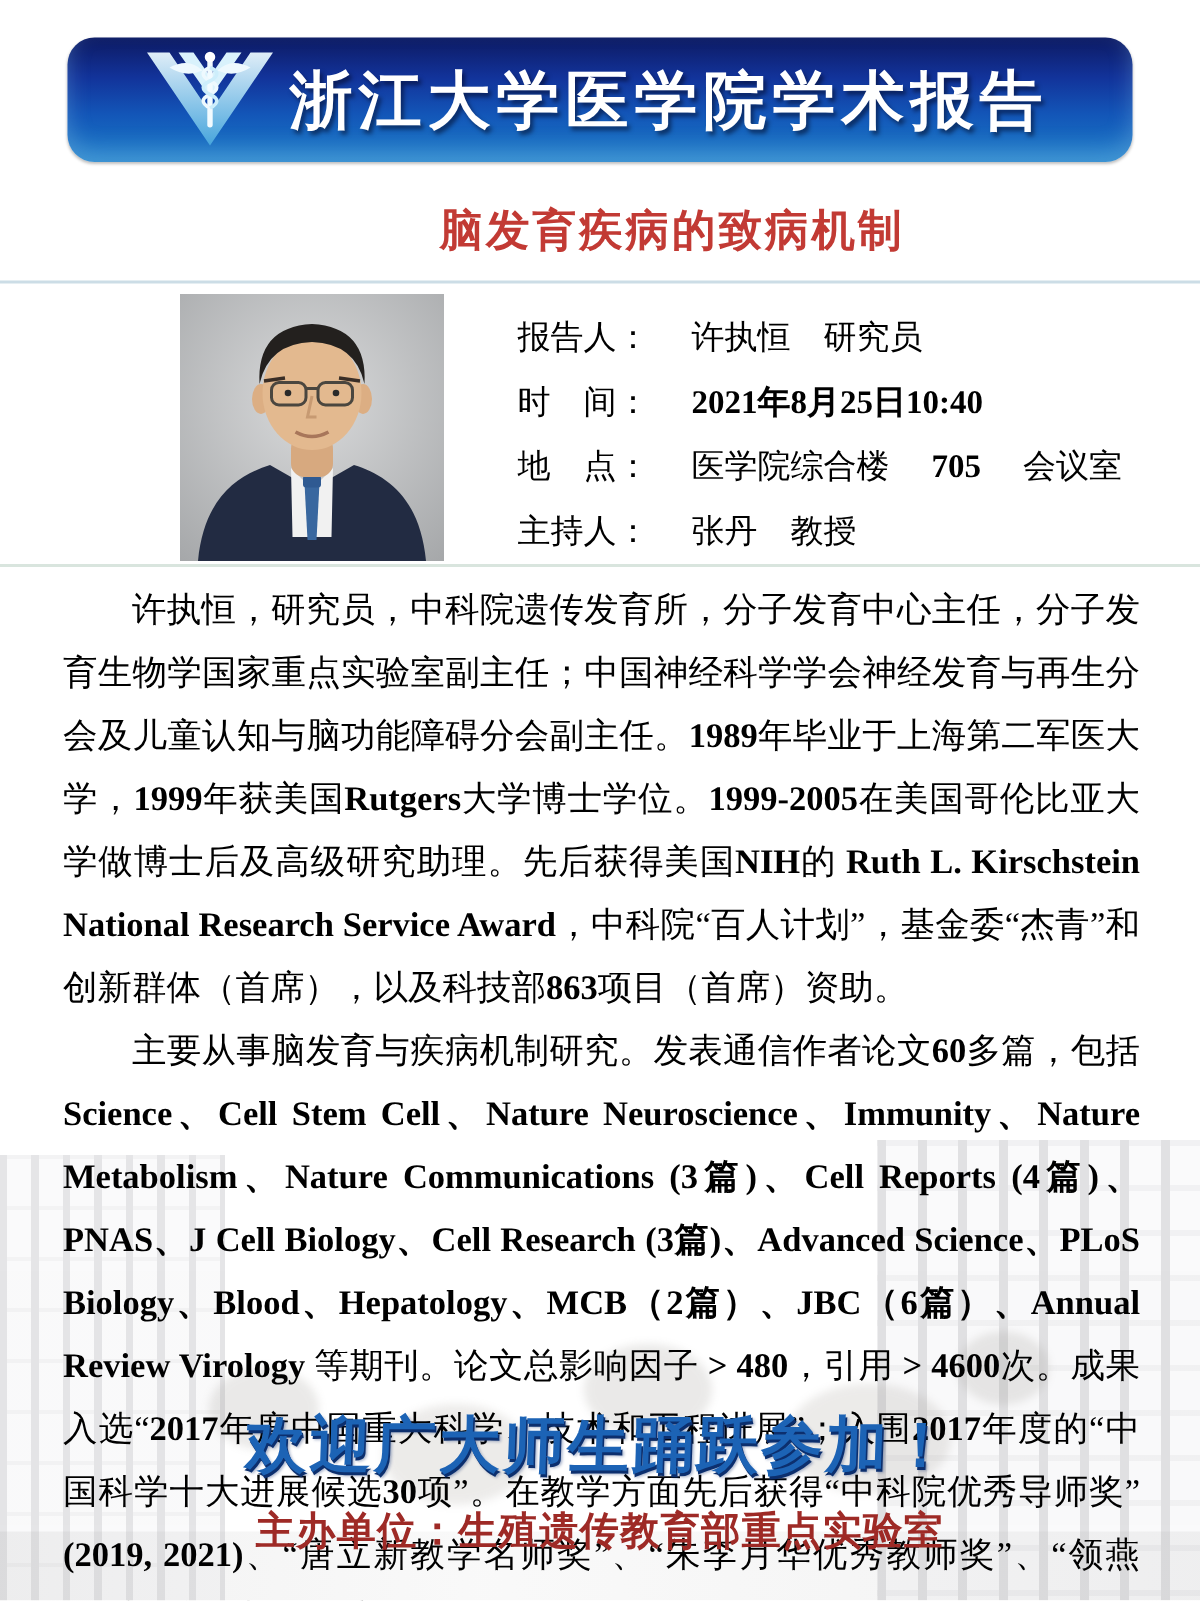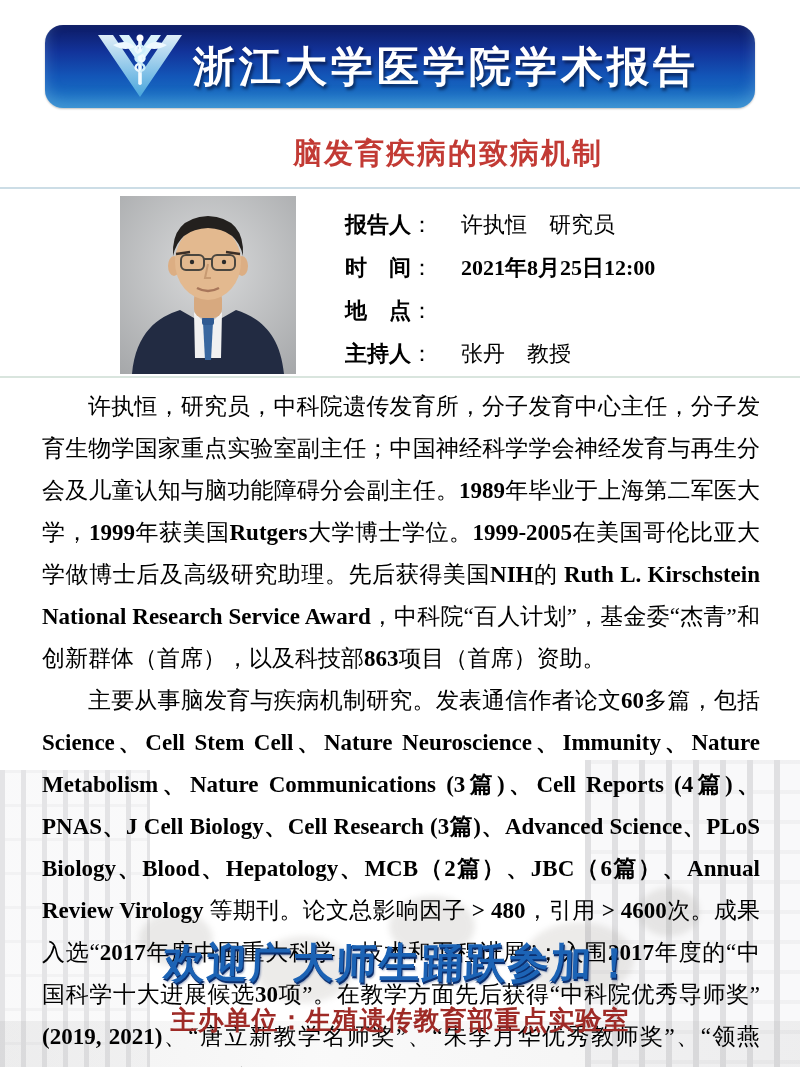--- a/index.html
+++ b/index.html
@@ -23,21 +23,21 @@
 
   .divider{position:absolute;left:0;width:100%;height:2px;}
   .d1{top:187px;background:#ccdde6;}
   .d2{top:376px;background:#d9e5de;}
 
   
   .photo{position:absolute;left:120px;top:196px;width:176px;height:178px;}
   .photo svg{display:block;width:100%;height:100%;}
   .info{position:absolute;left:345px;top:203px;width:430px;font-size:22px;}
   .info-row{height:43px;display:flex;align-items:center;white-space:nowrap;}
-  .info-label{display:inline-block;width:3em;text-align:justify;text-align-last:justify;font-weight:bold;}
+  .info-label{display:inline-block;width:3em;text-align:justify;text-align-last:justify;}
   .info-value span{white-space:pre-wrap;margin-left:28px;}
 
   
   .bio{position:absolute;left:42px;top:386px;width:718px;font-size:23px;line-height:42px;
        text-align:justify;}
   .bio p{margin:0;text-indent:2em;}
   .bio span{white-space:pre-wrap;}
 
   
   .welcome{position:absolute;left:0;top:936px;width:100%;text-align:center;
@@ -134,25 +134,26 @@
 
   <div class="info">
     <div class="info-row">
       <span class="info-label">报告人</span>
         <span>：</span>
         <span class="info-value"><span>许执恒　研究员</span></span>
     </div>
     <div class="info-row">
       <span class="info-label">时间</span>
         <span>：</span>
-        <span class="info-value"><span style="font-weight: bold;">2021年8月25日12:00</span></span>
+        <span class="info-value"><span style="font-weight: bold;">2021年8月25日10:40</span></span>
     </div>
     <div class="info-row">
       <span class="info-label">地点</span>
         <span>：</span>
+        <span class="info-value"><span>医学院综合楼</span><span style="font-weight: bold;">705</span><span>会议室</span></span>
     </div>
     <div class="info-row">
       <span class="info-label">主持人</span>
         <span>：</span>
         <span class="info-value"><span>张丹　教授</span></span>
     </div>
   </div>
 
   <div class="divider d2"></div>
 

